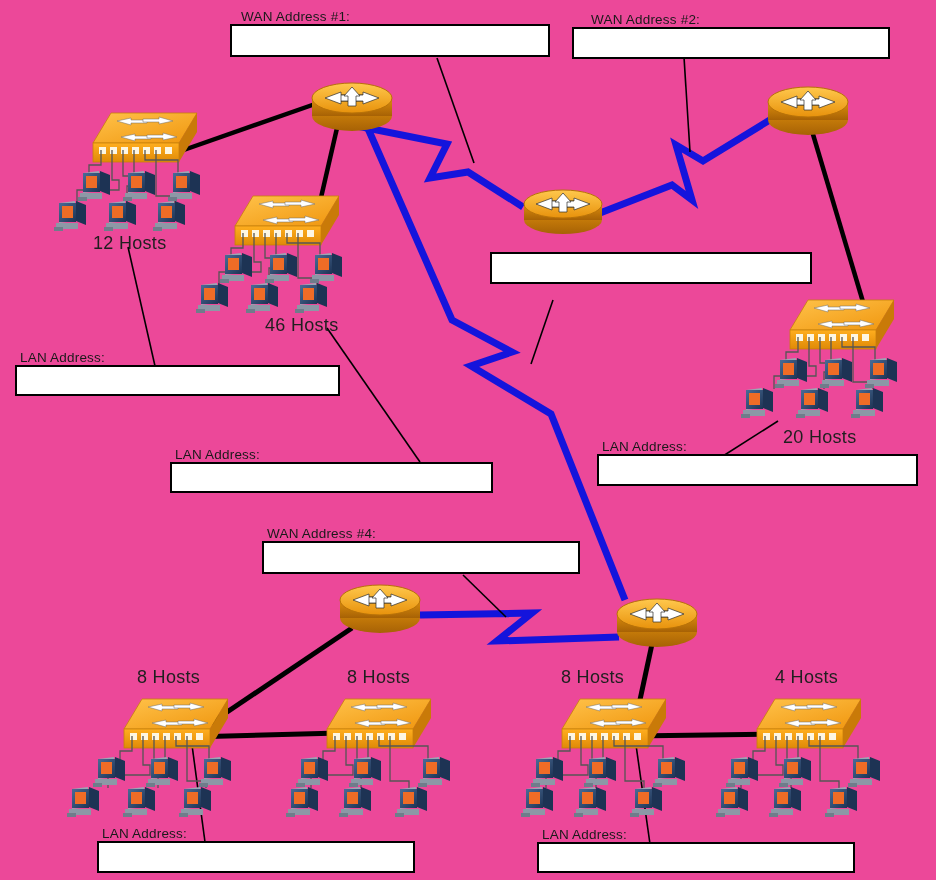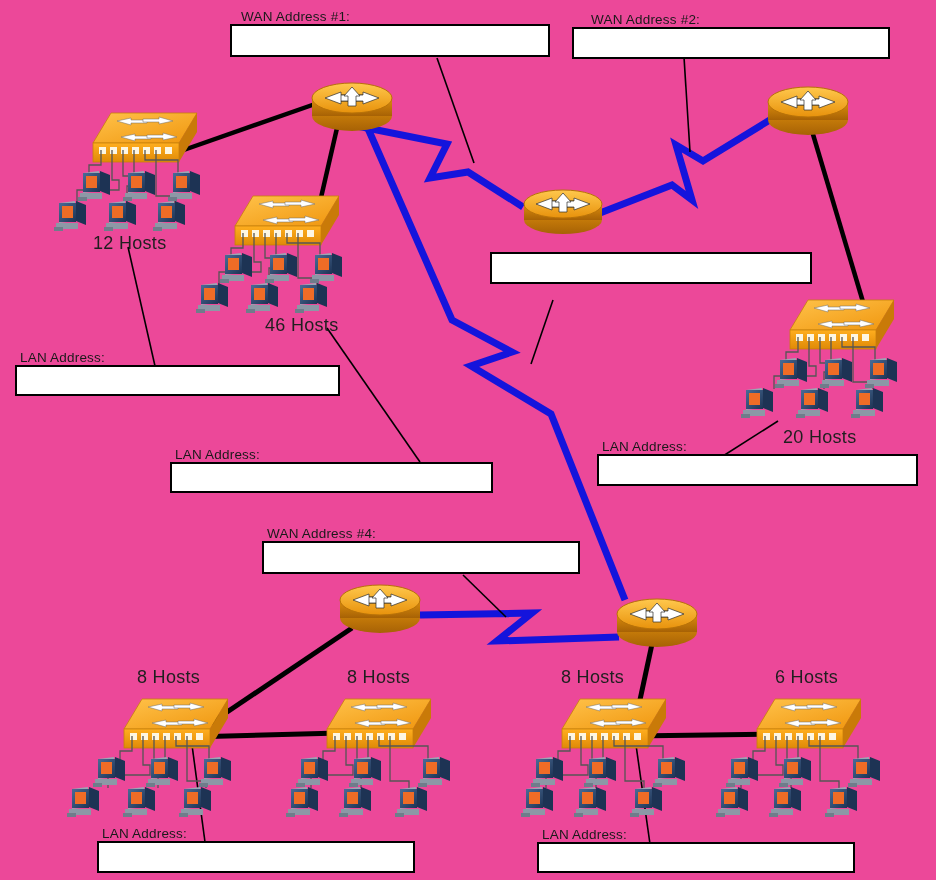--- a/index.html
+++ b/index.html
@@ -870,15 +870,15 @@
     <div class="addr-label">LAN Address:</div>
     <div class="addr-box" style="width:318px; height:31px; margin-left:-2px;"></div>
   </div>
 
   <div class="host-caption" style="left:93px; top:233px;">12 Hosts</div>
   <div class="host-caption" style="left:265px; top:315px;">46 Hosts</div>
   <div class="host-caption" style="left:783px; top:427px;">20 Hosts</div>
   <div class="host-caption" style="left:137px; top:667px;">8 Hosts</div>
   <div class="host-caption" style="left:347px; top:667px;">8 Hosts</div>
   <div class="host-caption" style="left:561px; top:667px;">8 Hosts</div>
-  <div class="host-caption" style="left:775px; top:667px;">6 Hosts</div>
+  <div class="host-caption" style="left:775px; top:667px;">4 Hosts</div>
 
 </div>
 
 </body></html>

